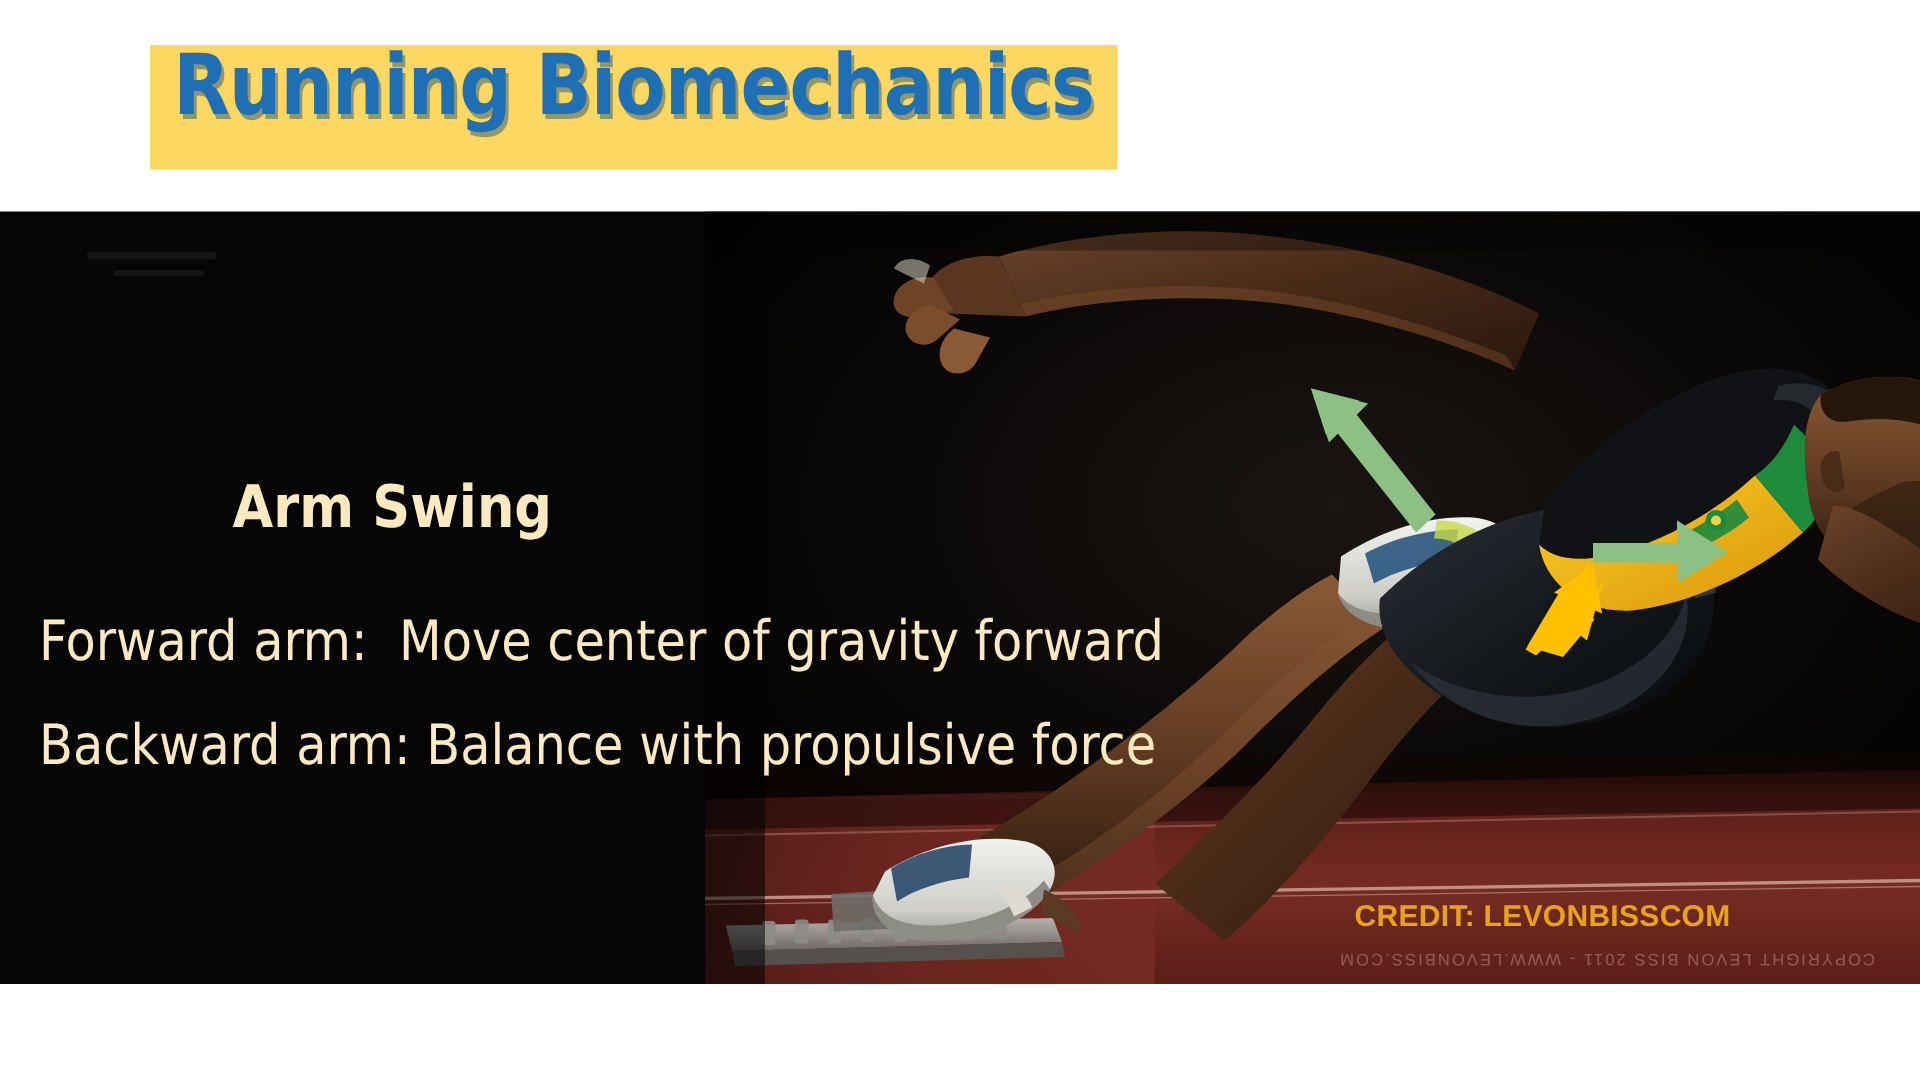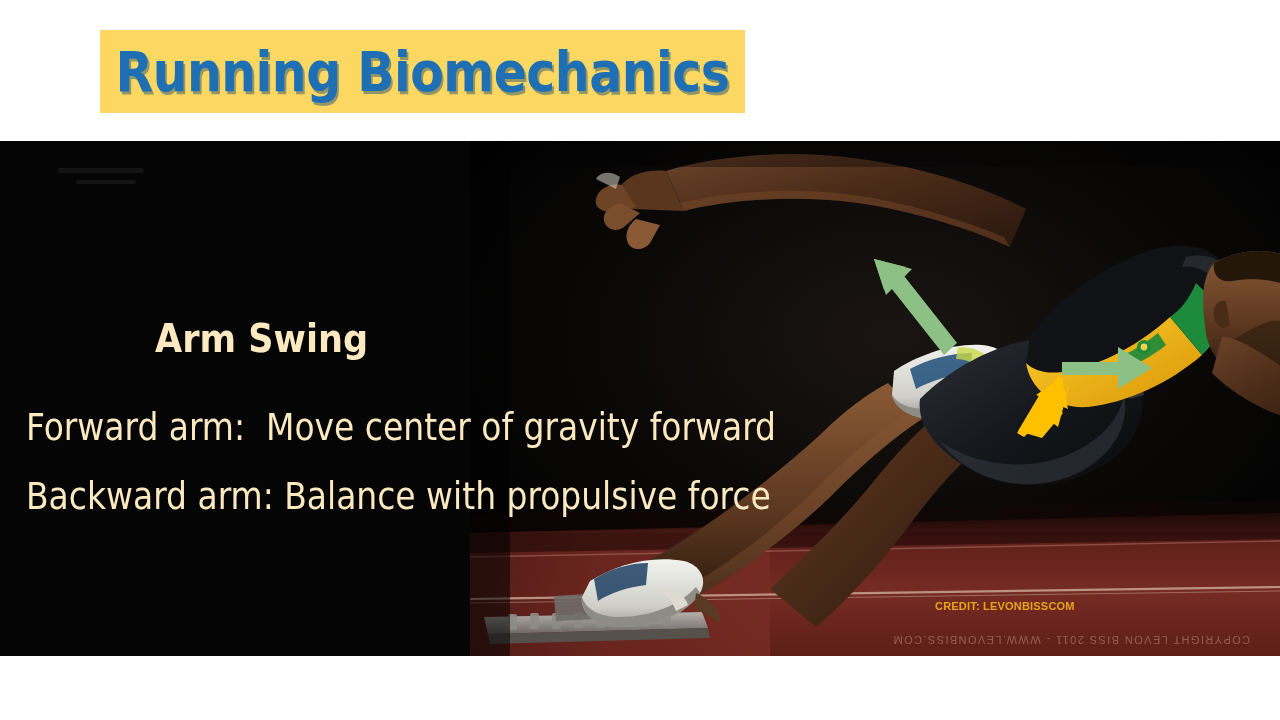--- a/index.html
+++ b/index.html
@@ -17,21 +17,21 @@
 
   
   #title-band {
     position: absolute;
     left: 100px;
     top: 30px;
     width: 645px;
     height: 83px;
     background: #FCD862;
     display: flex;
-    align-items: center;
+    align-items: flex-start;
     justify-content: center;
   }
   #title-text {
     font-family: "DejaVu Sans Condensed", "Liberation Sans Narrow", "Liberation Sans", sans-serif;
     font-weight: bold;
     font-size: 56px;
     line-height: 1;
     letter-spacing: -0.5px;
     color: #1F6FB5;
     text-shadow: 2px 3px 0 rgba(20,70,110,0.45);
@@ -122,25 +122,24 @@
     pointer-events: none;
   }
 
   
   #credit {
     position: absolute;
     left: 903px;
     top: 459px;
     font-family: "Liberation Sans", sans-serif;
     font-weight: bold;
-    font-size: 11px;
+    font-size: 20px;
     letter-spacing: 0.2px;
     color: #E8A317;
     white-space: nowrap;
-    margin-left: 32px;
   }
 </style>
 </head>
 <body>
 
 <div id="title-band">
   <span id="title-text">Running Biomechanics</span>
 </div>
 
 <div id="slide-panel">

